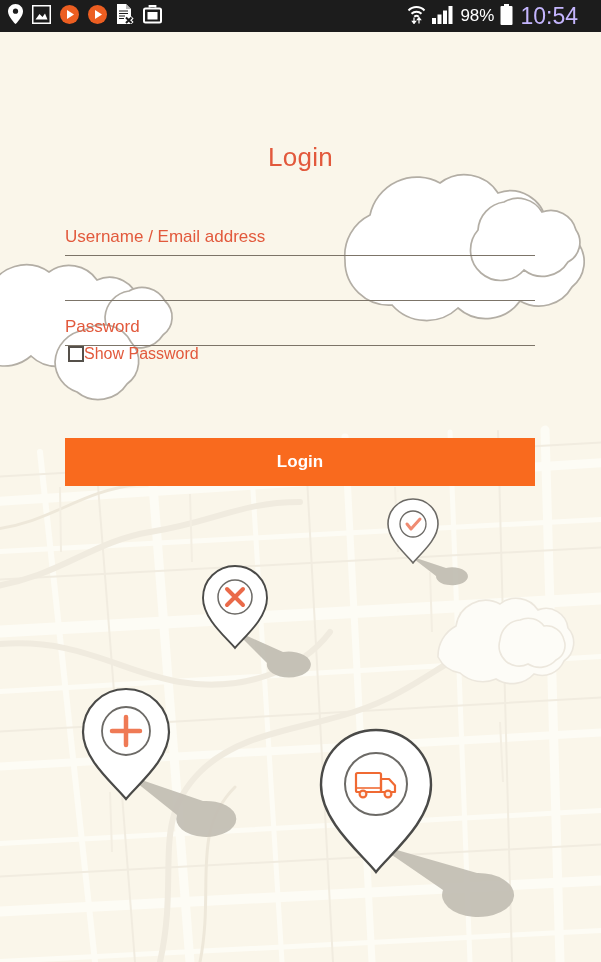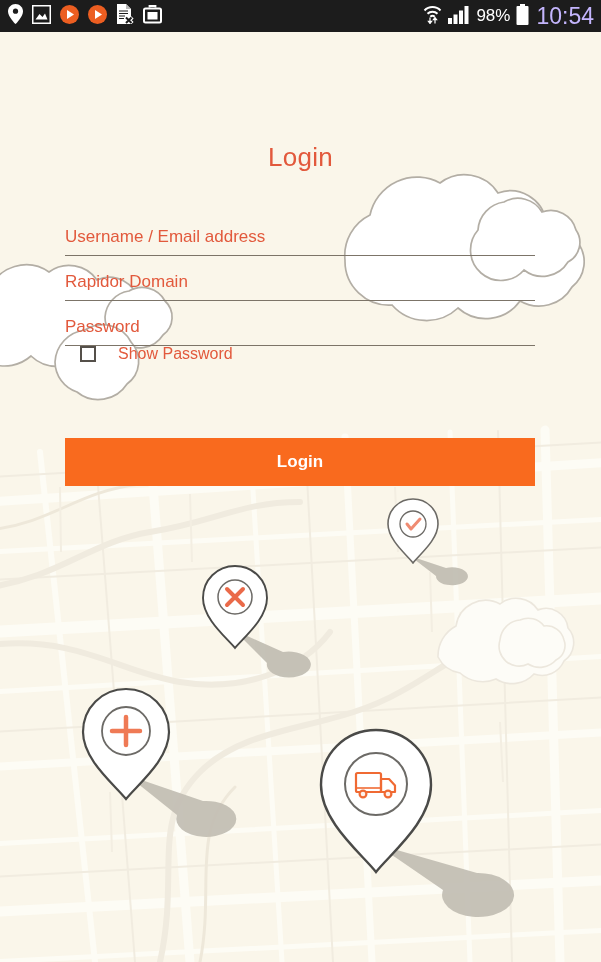--- a/index.html
+++ b/index.html
@@ -33,21 +33,21 @@
     display: flex;
     align-items: center;
     gap: 9px;
     padding-left: 8px;
   }
   .status-right {
     margin-left: auto;
     display: flex;
     align-items: center;
     gap: 6px;
-    padding-right: 7px;
+    padding-right: 23px;
   }
   .sicon { display: block; }
   .status-text {
     color: #ffffff;
     font-size: 17px;
     font-family: "Liberation Sans", sans-serif;
     letter-spacing: 0px;
   }
   .status-clock {
     color: #c4b5fd;
@@ -133,24 +133,24 @@
     height: 1px;
     background: #7c7468;
   }
   .field1 { top: 178px; text-decoration: underline; }
   .field2 { top: 223px; }
   .field3 { top: 268px; }
 
   .checkrow {
     position: absolute;
     top: 313px;
-    left: 80px;
+    left: 68px;
     display: flex;
     align-items: center;
-    gap: 22px;
+    gap: 0;
   }
   .checkbox {
     width: 16px;
     height: 16px;
     border: 2px solid #55504a;
     background: transparent;
     box-sizing: border-box;
   }
   .checkrow-label {
     color: #e2593c;
@@ -424,21 +424,20 @@
   <div class="form">
 
     <div class="title">Login</div>
 
     <div class="field field1">
       <div class="field-label">Username / Email address</div>
       <div class="field-line"></div>
     </div>
 
     <div class="field field2">
-      <div class="field-label">Rapidor Domain</div>
       <div class="field-line"></div>
     </div>
 
     <div class="field field3">
       <div class="field-label">Password</div>
       <div class="field-line"></div>
     </div>
 
     <div class="checkrow">
       <span class="checkbox"></span>

